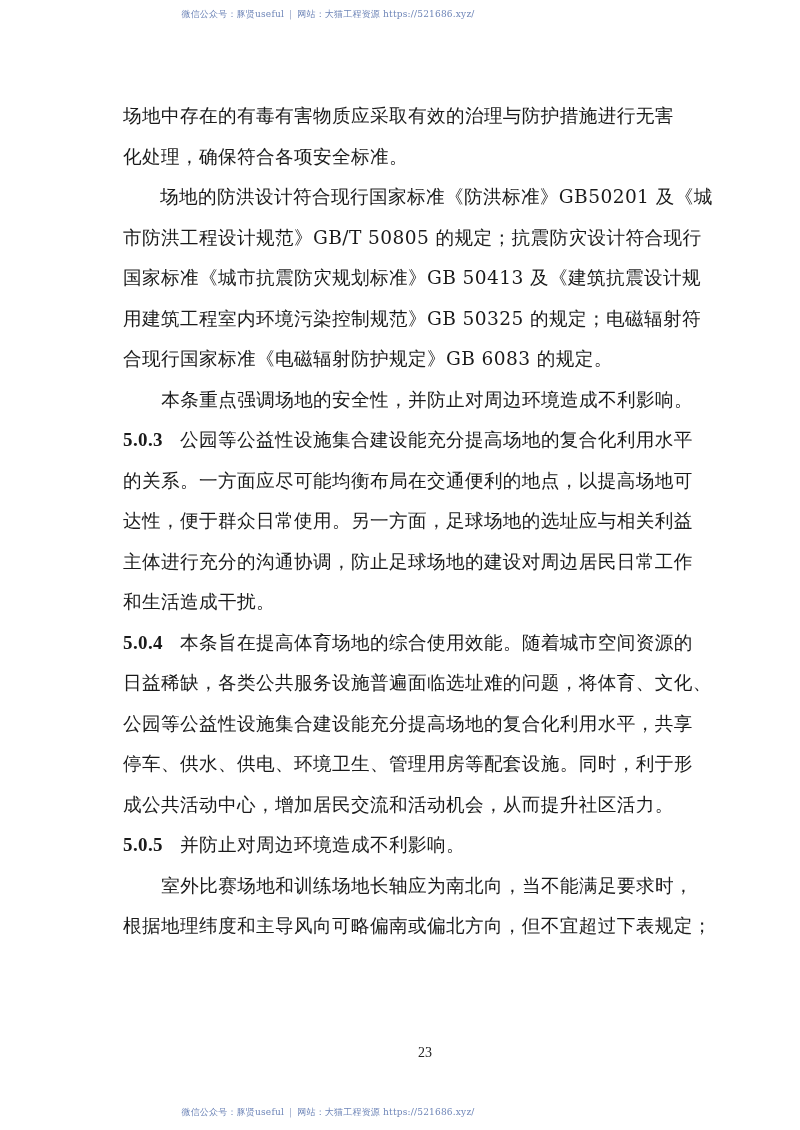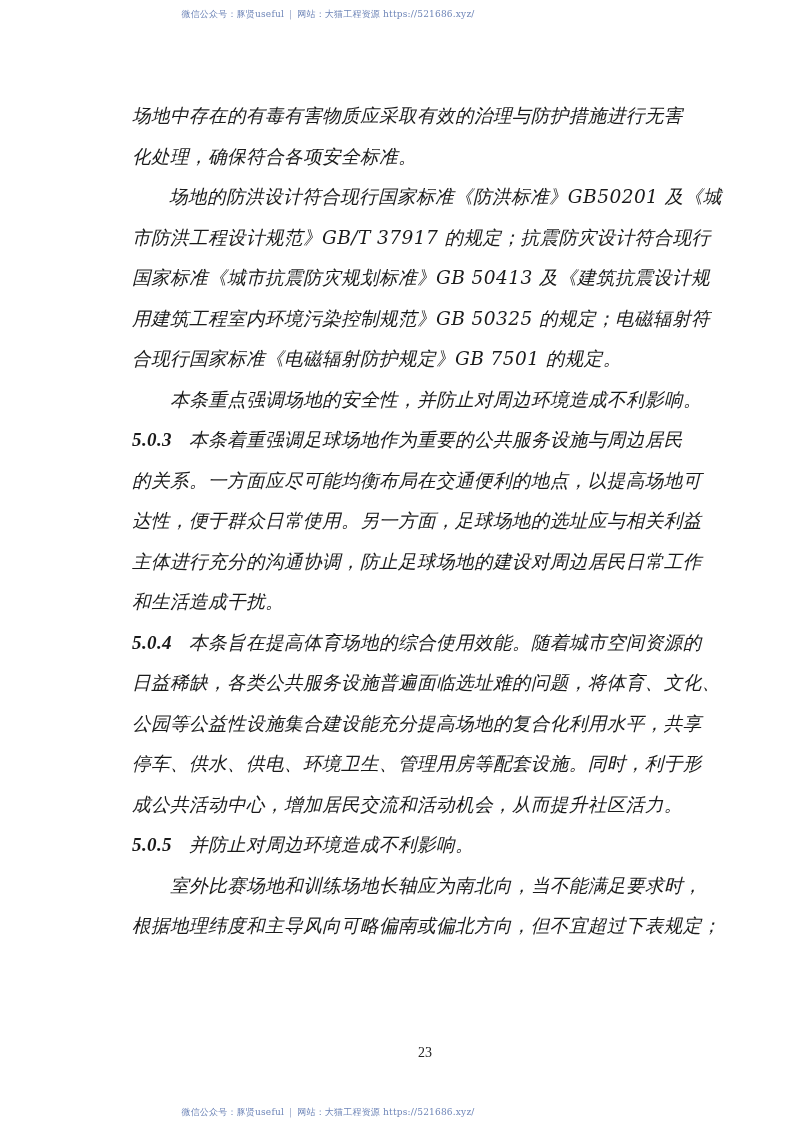--- a/index.html
+++ b/index.html
@@ -11,21 +11,21 @@
   }
   .watermark {
     position: absolute; left: 0; width: 656px; text-align: center;
     font-size: 9px; color: #6f86b8; letter-spacing: 0.2px;
     font-family: "DejaVu Serif", "Liberation Serif", serif;
   }
   .watermark.top { top: 8px; }
   .watermark.bottom { top: 1106px; }
   .watermark .sep { color: #9aa8c8; margin: 0 5px; }
   .content {
-    position: absolute; left: 132px; top: 96px; width: 570px; font-style: italic;
+    position: absolute; left: 123px; top: 96px; width: 570px;
   }
   .line {
     font-size: 18.6px; height: 40.5px; line-height: 40.5px; white-space: nowrap;
     letter-spacing: 0.4px;
   }
   .indent { padding-left: 37px; text-align: right; }
   .clause-num {
     font-family: "Liberation Serif", serif; font-weight: bold; font-size: 19px;
     display: inline-block; width: 57px;
   }
@@ -43,32 +43,32 @@
 
 <div class="content">
 
   <div>
     <div class="line">场地中存在的有毒有害物质应采取有效的治理与防护措施进行无害</div>
     <div class="line">化处理，确保符合各项安全标准。</div>
   </div>
 
   <div>
     <div class="line indent">场地的防洪设计符合现行国家标准《防洪标准》GB50201 及《城</div>
-    <div class="line">市防洪工程设计规范》GB/T 37917 的规定；抗震防灾设计符合现行</div>
+    <div class="line">市防洪工程设计规范》GB/T 50805 的规定；抗震防灾设计符合现行</div>
     <div class="line">国家标准《城市抗震防灾规划标准》GB 50413 及《建筑抗震设计规</div>
     <div class="line">用建筑工程室内环境污染控制规范》GB 50325 的规定；电磁辐射符</div>
-    <div class="line">合现行国家标准《电磁辐射防护规定》GB 7501 的规定。</div>
+    <div class="line">合现行国家标准《电磁辐射防护规定》GB 6083 的规定。</div>
   </div>
 
   <div>
     <div class="line indent">本条重点强调场地的安全性，并防止对周边环境造成不利影响。</div>
   </div>
 
   <div>
-    <div class="line"><span class="clause-num">5.0.3</span><span>本条着重强调足球场地作为重要的公共服务设施与周边居民</span></div>
+    <div class="line"><span class="clause-num">5.0.3</span><span>公园等公益性设施集合建设能充分提高场地的复合化利用水平</span></div>
     <div class="line">的关系。一方面应尽可能均衡布局在交通便利的地点，以提高场地可</div>
     <div class="line">达性，便于群众日常使用。另一方面，足球场地的选址应与相关利益</div>
     <div class="line">主体进行充分的沟通协调，防止足球场地的建设对周边居民日常工作</div>
     <div class="line">和生活造成干扰。</div>
   </div>
 
   <div>
     <div class="line"><span class="clause-num">5.0.4</span><span>本条旨在提高体育场地的综合使用效能。随着城市空间资源的</span></div>
     <div class="line">日益稀缺，各类公共服务设施普遍面临选址难的问题，将体育、文化、</div>
     <div class="line">公园等公益性设施集合建设能充分提高场地的复合化利用水平，共享</div>

